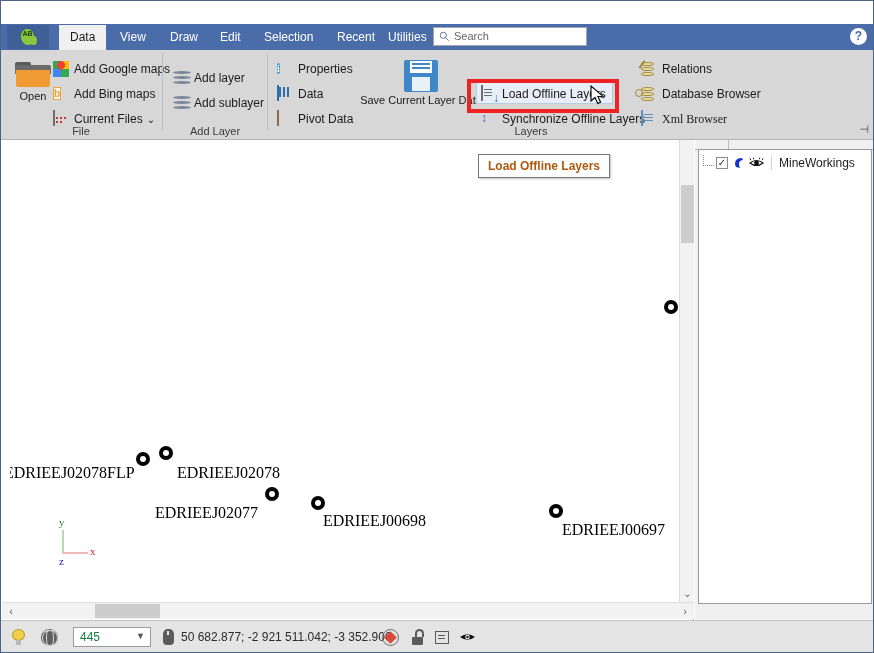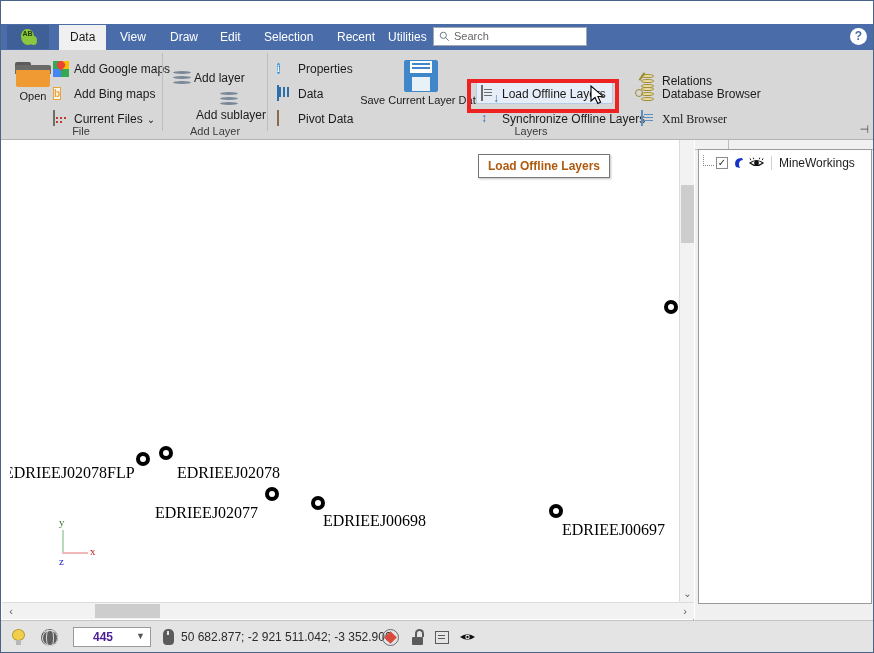--- a/index.html
+++ b/index.html
@@ -188,21 +188,21 @@
   .sb-item{position:absolute;top:0;height:32px;display:flex;align-items:center;}
   .sbtext{font-size:12px;color:#2b2b2b;white-space:nowrap;}
   .bulb{width:15px;height:17px;position:relative;}
   .bulb .g{position:absolute;left:1px;top:0;width:13px;height:12px;border-radius:50%;
      background:#f2cf4a;border:1px solid #b59a2e;box-sizing:border-box;}
   .bulb .s{position:absolute;left:5px;top:11px;width:5px;height:5px;background:#b8b8b8;}
   .gnet{width:17px;height:17px;border-radius:50%;background:#5f5f5f;position:relative;overflow:hidden;}
   .gnet i{position:absolute;border:1px solid #d8d8d8;border-radius:50%;}
   .combo{position:absolute;width:78px;height:20px;background:#fff;border:1px solid #9a9a9a;
      box-sizing:border-box;}
-  .combo .cv{position:absolute;left:19px;top:2px;font-size:12px;color:#4c1d95;font-weight:bold;}
+  .combo .cv{position:absolute;left:6px;top:2px;font-size:12px;color:#15803d;}
   .combo .ca{position:absolute;right:5px;top:3px;font-size:9px;color:#555;}
   .mouseic{width:11px;height:16px;background:#5b5b5b;border-radius:5px 5px 4px 4px;position:relative;}
   .mouseic::after{content:"";position:absolute;left:4px;top:2px;width:2px;height:4px;background:#e4e4e4;}
   .compass{width:17px;height:17px;border-radius:50%;border:1.5px solid #6b6b6b;box-sizing:border-box;position:relative;}
   .compass .dia{position:absolute;left:3px;top:3px;width:9px;height:9px;background:#d94a3d;transform:rotate(45deg);}
   .lock{width:13px;height:16px;position:relative;}
   .lock .bd{position:absolute;left:0;bottom:0;width:11px;height:8px;background:#5b5b5b;border-radius:1px;}
   .lock .sh{position:absolute;left:3px;top:0;width:9px;height:8px;border:2px solid #5b5b5b;
      border-bottom:none;border-radius:5px 5px 0 0;box-sizing:border-box;}
   .note{width:14px;height:13px;border:1.5px solid #5b5b5b;box-sizing:border-box;position:relative;}
@@ -288,21 +288,21 @@
 
     <div class="rgroup" style="left:162px;width:104px;">
       <div class="item" style="left:10px;top:17px;">
         <span class="ico stack">
           <i style="top:0;"></i>
             <i style="top:5px;"></i>
             <i style="top:10px;"></i>
         </span>
         <span class="ilabel">Add layer</span>
       </div>
-      <div class="item" style="left:28px;top:42px;flex-direction:column;">
+      <div class="item" style="left:10px;top:42px;">
         <span class="ico stack">
           <i style="top:0;"></i>
             <i style="top:5px;"></i>
             <i style="top:10px;"></i>
         </span>
         <span class="ilabel">Add sublayer</span>
       </div>
       <div class="glabel">Add Layer</div>
     </div>
     <div class="sep" style="left:266px;"></div>
@@ -347,21 +347,21 @@
           <span class="arrowdn">↓</span>
         </span>
         <span class="ilabel">Load Offline Layers</span>
       </div>
 
       <div class="item" style="left:212px;top:58px;">
         <span class="ico"><span class="arrowud">↕</span></span>
         <span class="ilabel">Synchronize Offline Layers</span>
       </div>
 
-      <div class="item" style="left:372px;top:8px;margin-top:12px;">
+      <div class="item" style="left:372px;top:8px;">
         <span class="ico">
           <span class="coin"><i style="top:1px;"></i><i style="top:6px;"></i><i style="top:11px;"></i><span class="pen"></span></span>
         </span>
         <span class="ilabel">Relations</span>
       </div>
       <div class="item" style="left:372px;top:33px;">
         <span class="ico">
           <span class="coin"><i style="top:1px;"></i><i style="top:6px;"></i><i style="top:11px;"></i><span class="mag"></span></span>
         </span>
         <span class="ilabel">Database Browser</span>

